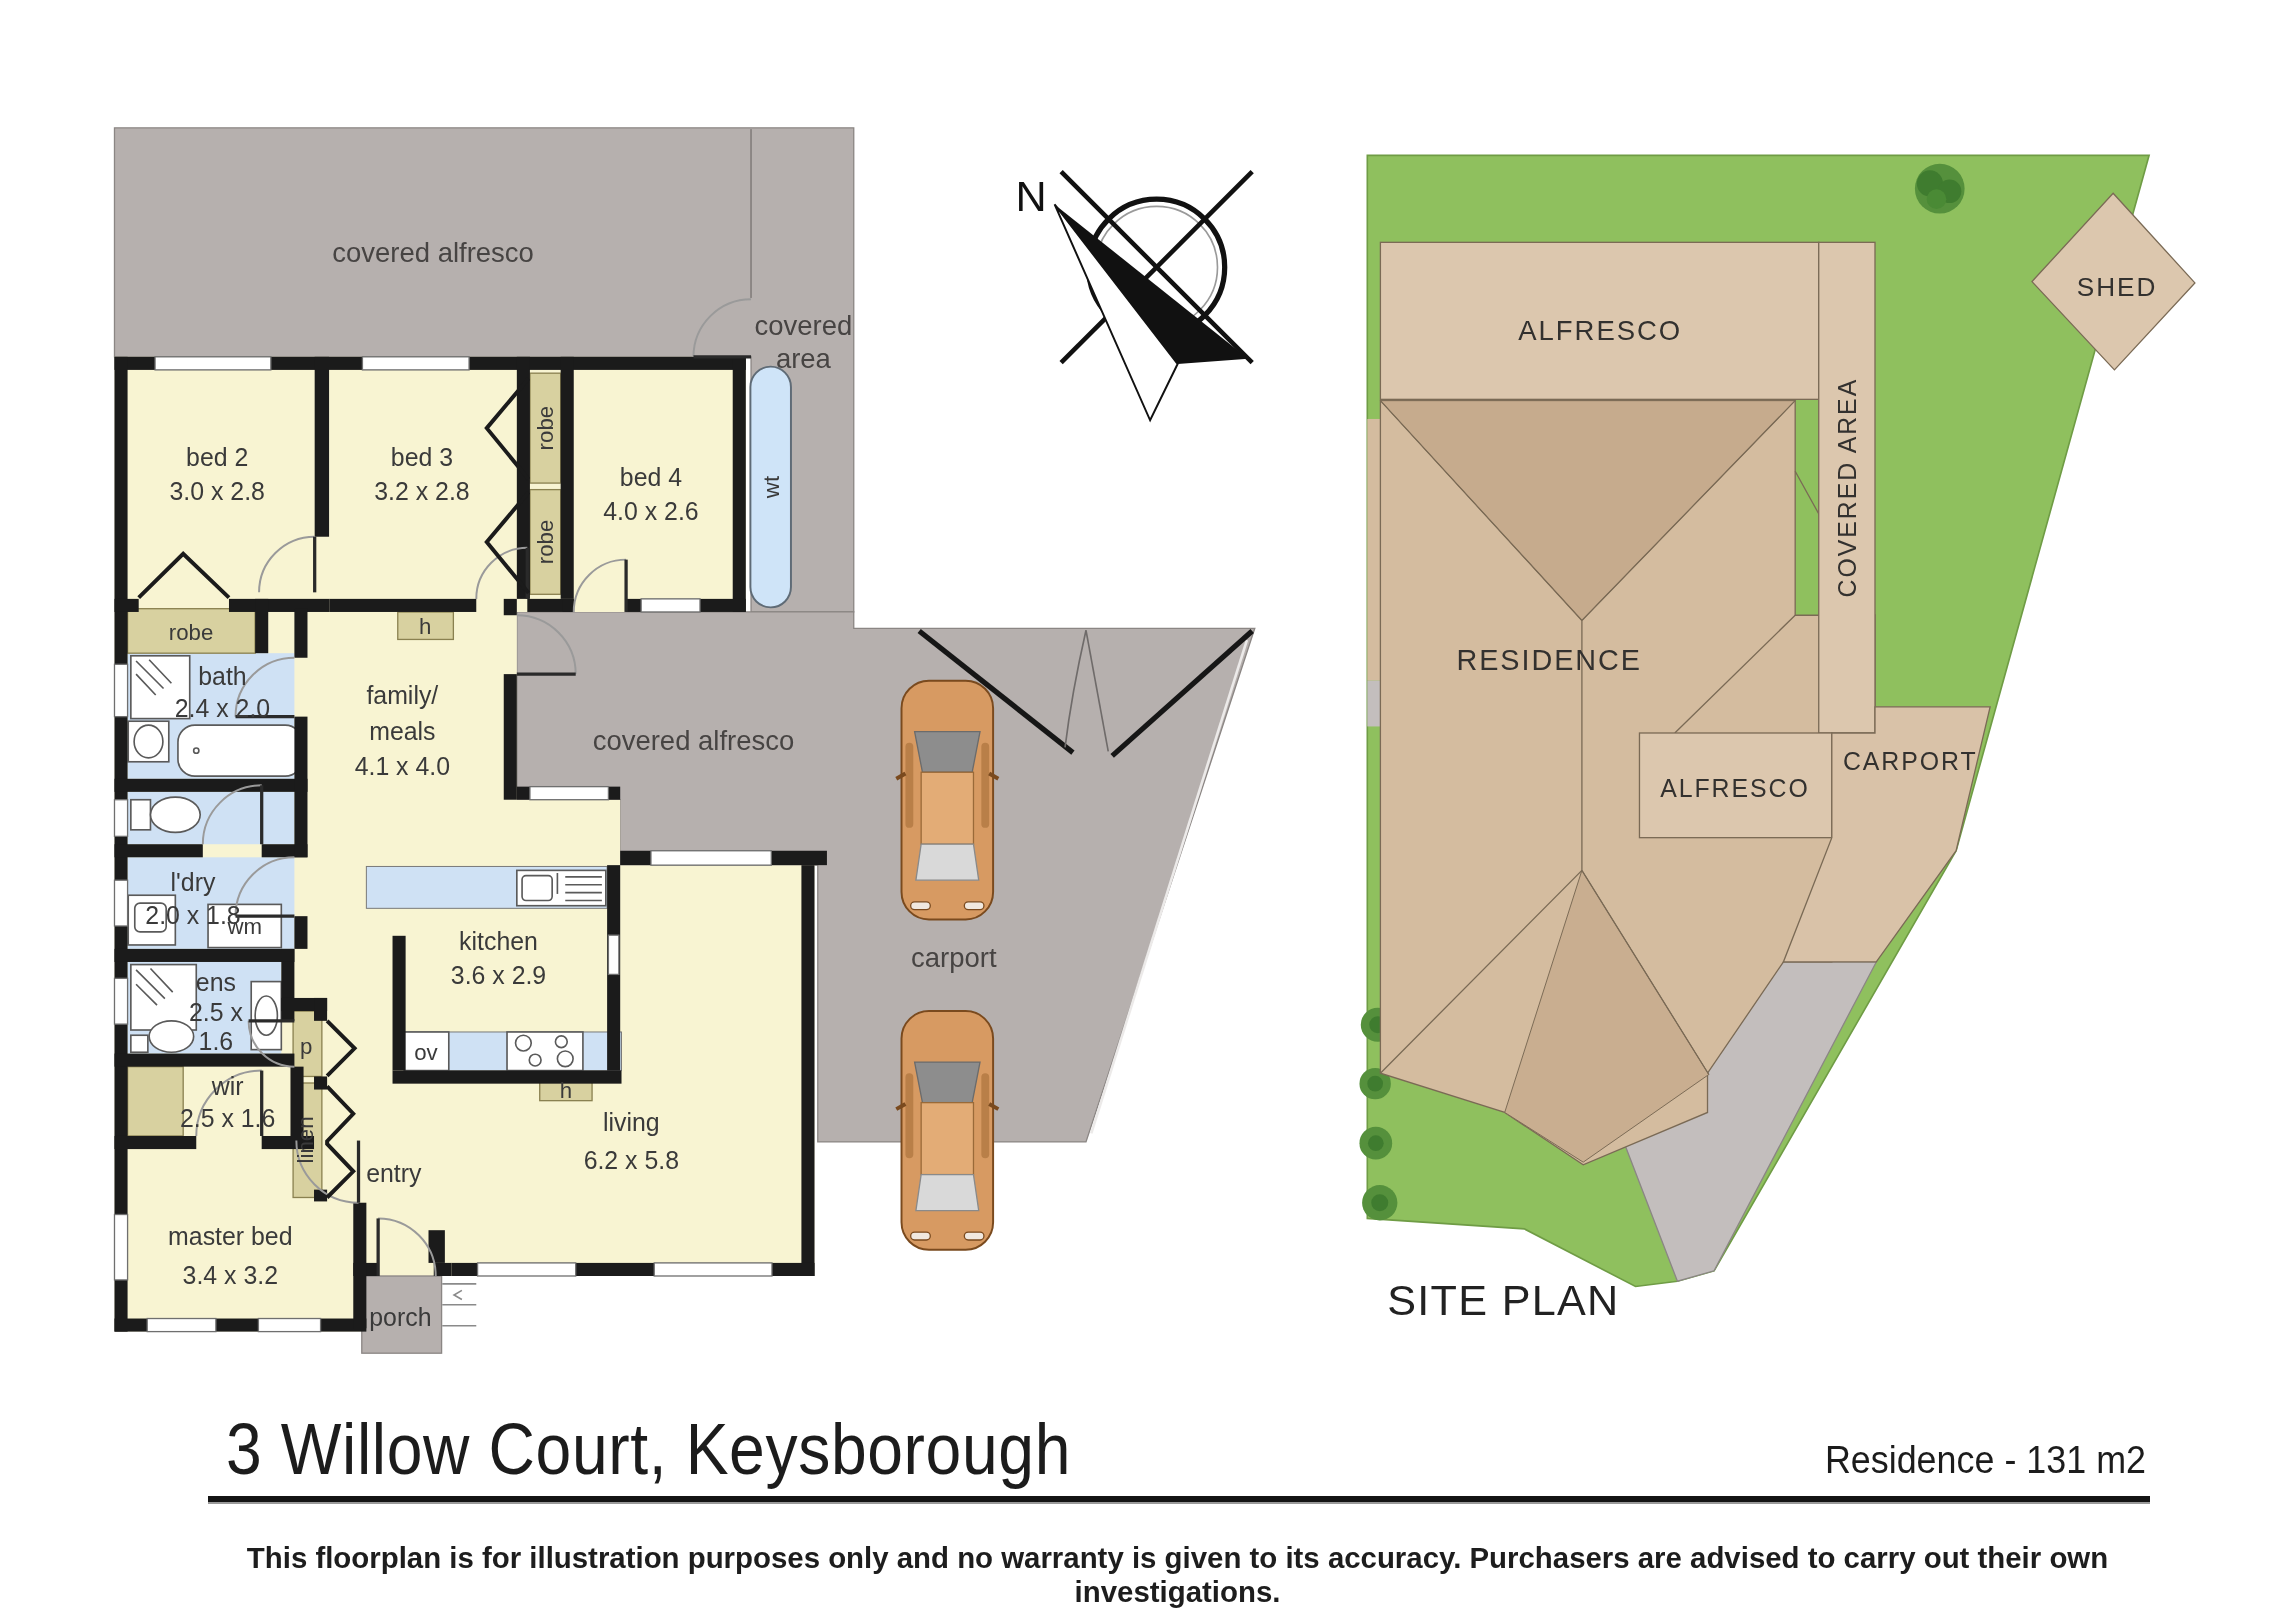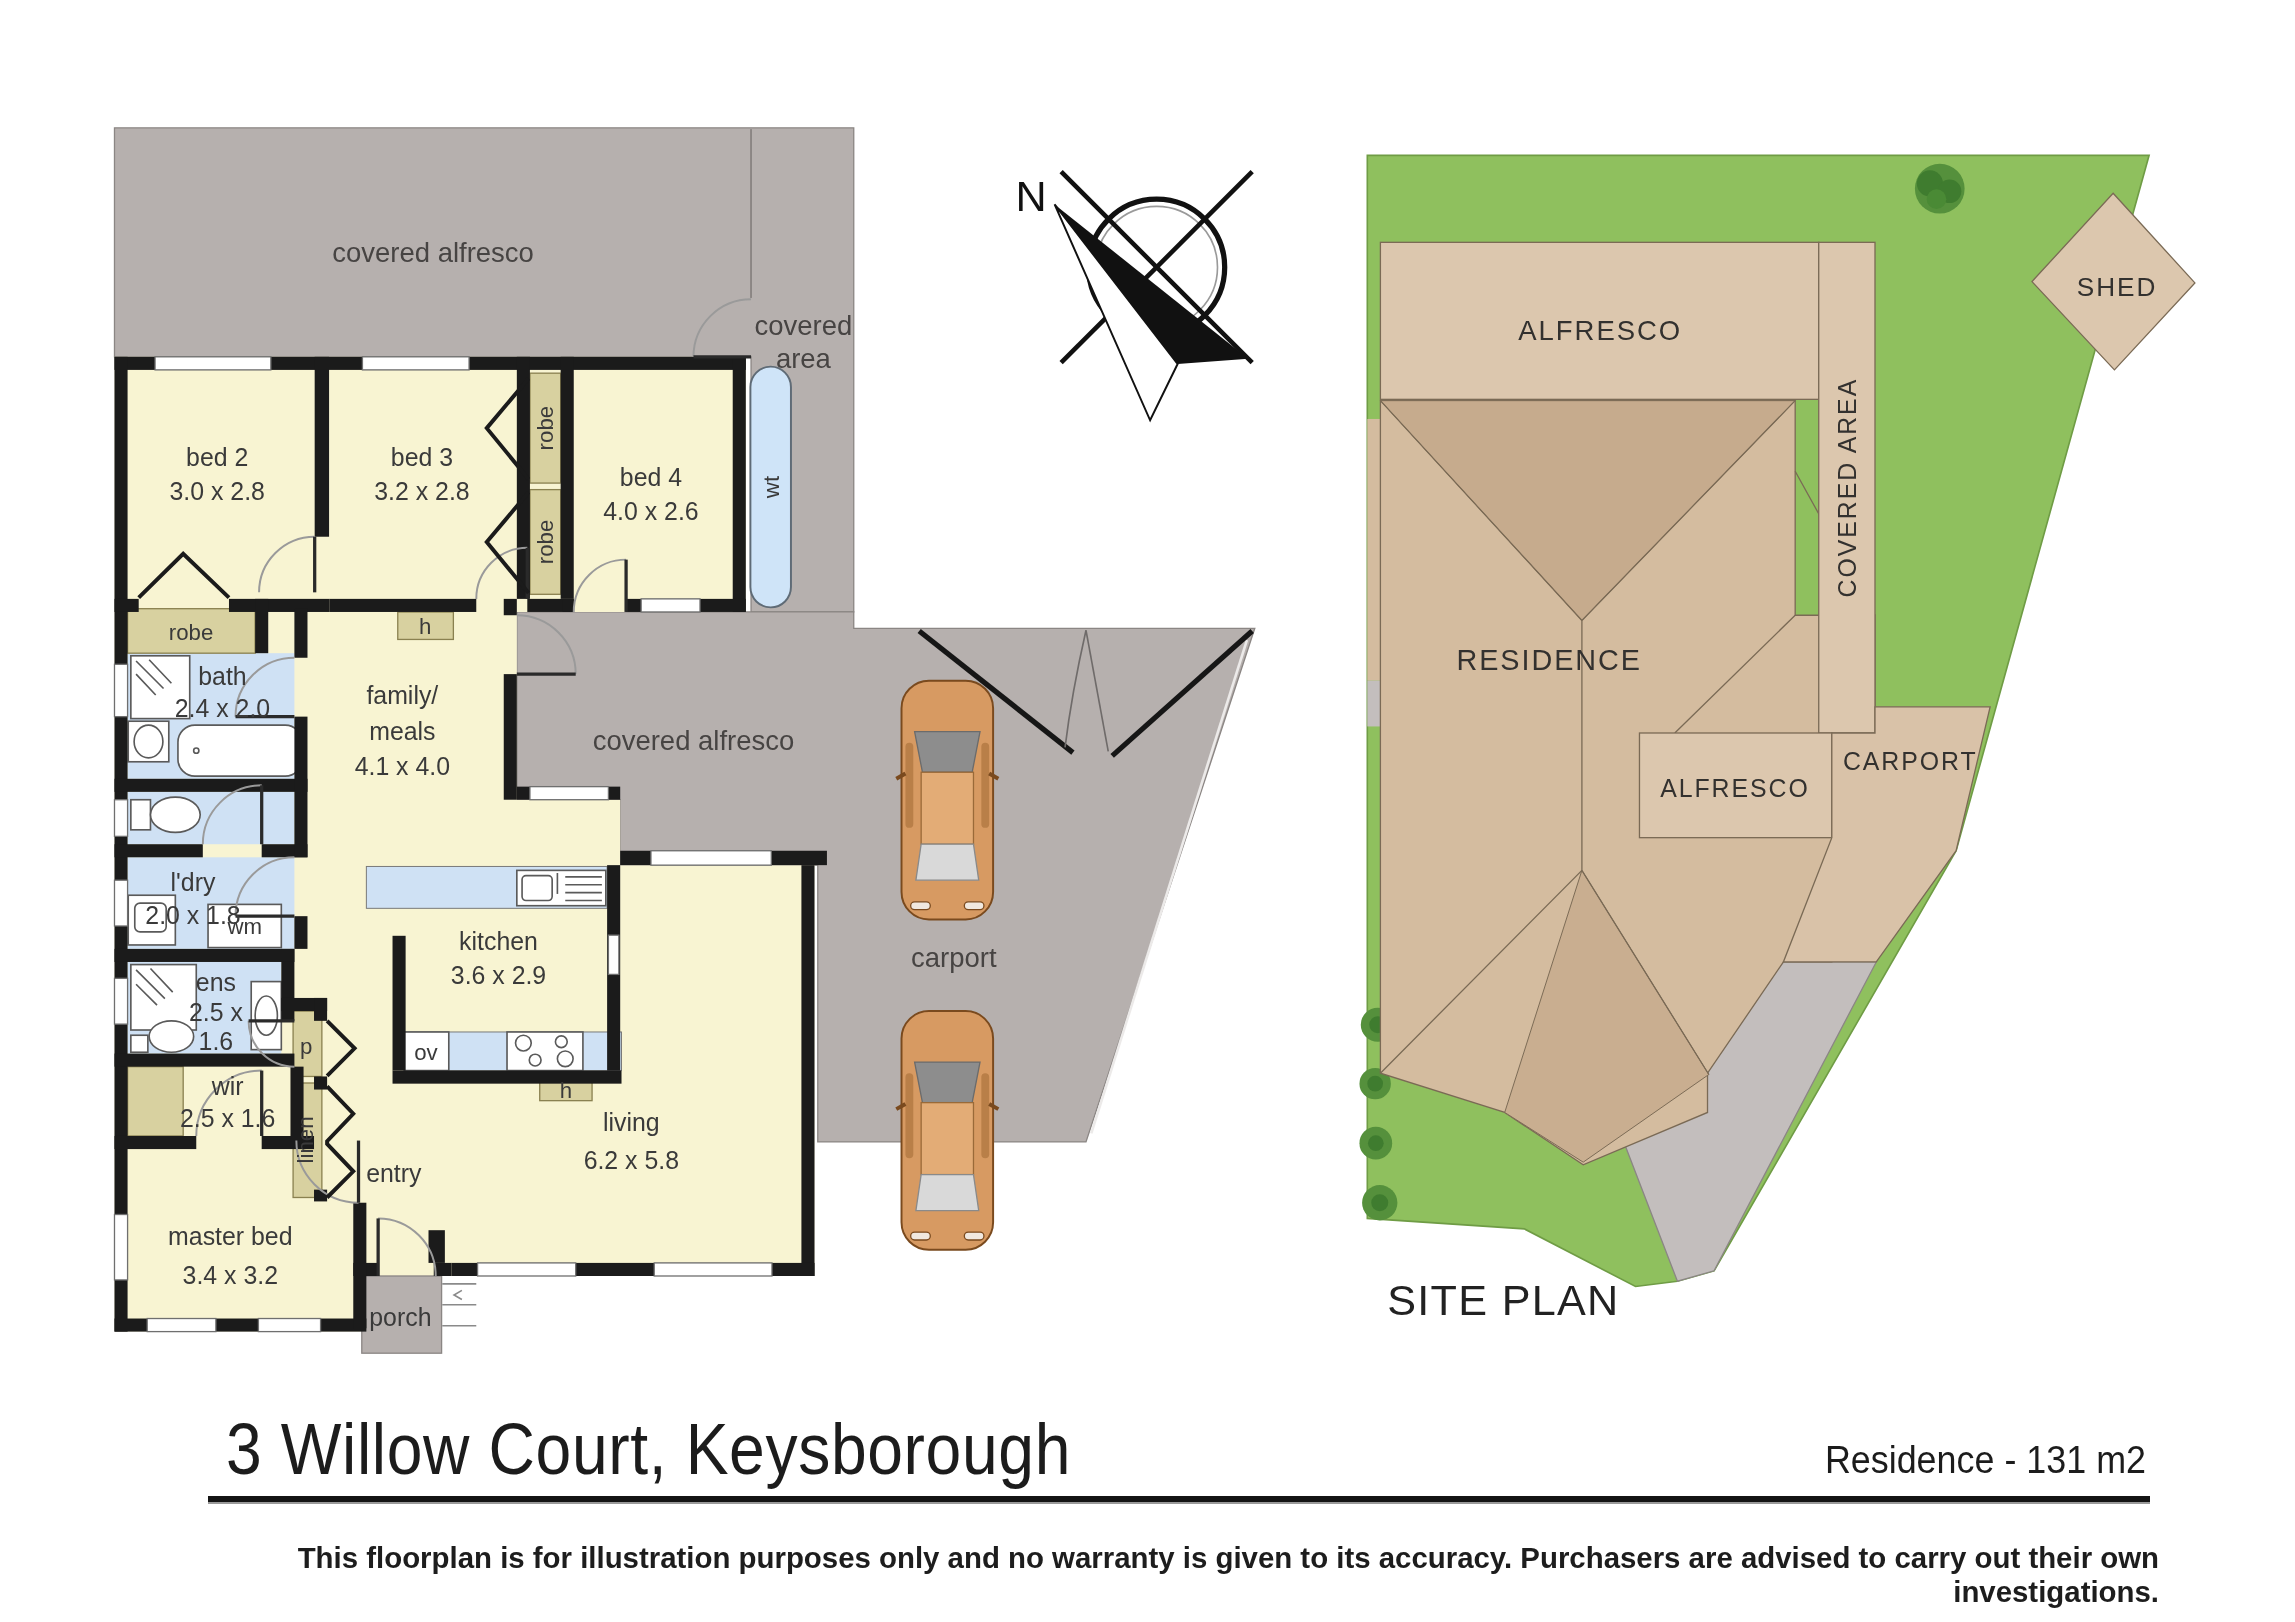--- a/index.html
+++ b/index.html
@@ -20,21 +20,21 @@
   .arc{stroke:#9a9a9a;stroke-width:3;fill:none;}
   .leaf{stroke:#2a2a2a;stroke-width:5;fill:none;}
   .bifold{stroke:#1b1b1b;stroke-width:6;fill:none;}
   .roofline{stroke:#7a6a55;stroke-width:2;fill:none;}
   #footer-title{position:absolute;left:226px;top:1407px;font-size:73px;color:#1c1c1c;
      transform:scaleX(0.88);transform-origin:left top;letter-spacing:0.7px;}
   #footer-area{position:absolute;left:1505px;top:1438px;width:641px;text-align:right;
      font-size:39px;color:#1c1c1c;transform:scaleX(0.92);transform-origin:right top;}
   #footer-rule{position:absolute;left:208px;top:1496px;width:1942px;height:5.9px;background:#141414;
      border-bottom:2px solid #9a9a9a;}
-  #footer-disclaimer{position:absolute;left:196px;top:1541px;width:1963px;text-align:right;
+  #footer-disclaimer{position:absolute;left:196px;top:1541px;width:1963px;text-align:center;
      font-size:29.4px;font-weight:bold;color:#1d1d1d;}
 </style>
 </head>
 <body>
 
 <div id="canvas">
 
 <svg width="2295" height="1623" viewBox="0 0 3508 2480">
 
   <g>

